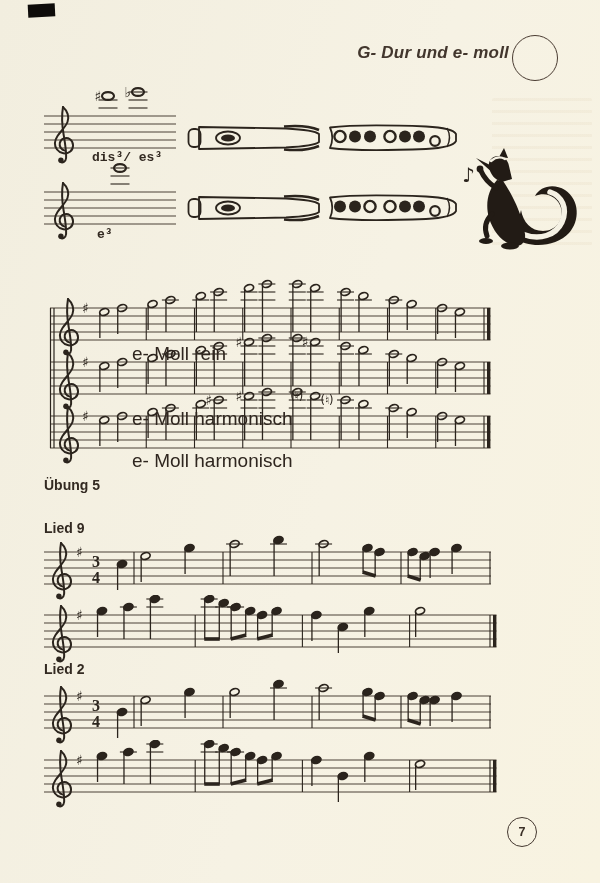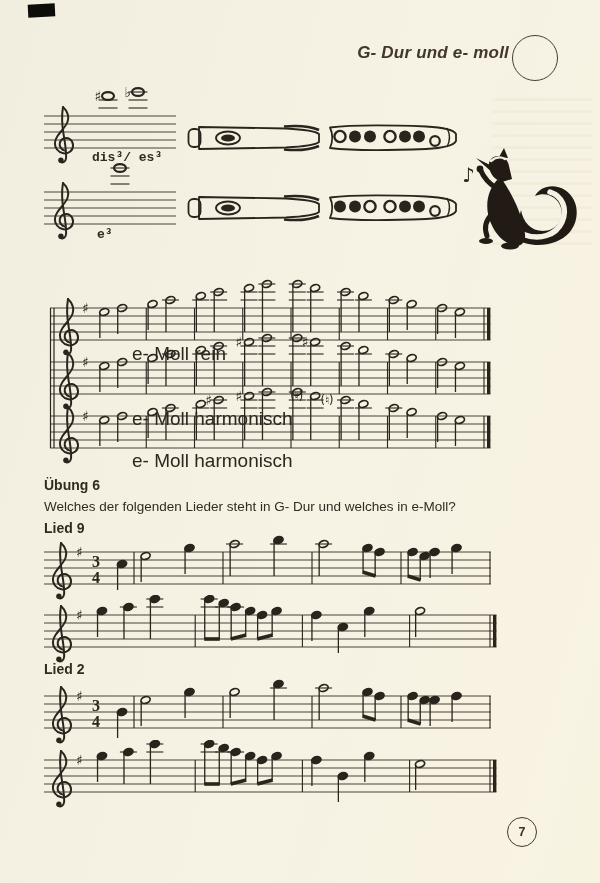--- a/index.html
+++ b/index.html
@@ -338,22 +338,21 @@
       <line x1="415.475" y1="151.2" x2="415.475" y2="176" stroke="#2b241d" stroke-width="1.3"></line>
       <line x1="444" y1="146" x2="444" y2="178" stroke="#2b241d" stroke-width="1.1"></line>
       <rect x="447" y="146" width="3.4" height="32" fill="#2b241d"></rect>
       <line x1="10.5" y1="38" x2="10.5" y2="178" stroke="#2b241d" stroke-width="1.2"></line>
       <line x1="14" y1="38" x2="14" y2="178" stroke="#2b241d" stroke-width="1.2"></line>
     </svg>
   <div class="abs scale-label" style="left:100px;top:343px">e- Moll rein</div>
   <div class="abs scale-label" style="left:100px;top:408px">e- Moll harmonisch</div>
   <div class="abs scale-label" style="left:100px;top:450px">e- Moll harmonisch</div>
 
-  <div class="abs heading" style="left:44px;top:477px">Übung 6</div>
-  <div class="abs body-text" style="left:44px;top:499px">Welches der folgenden Lieder steht in G- Dur und welches in e-Moll?</div>
+  <div class="abs heading" style="left:44px;top:477px">Übung 5</div>
 
   <div class="abs heading" style="left:44px;top:520px">Lied 9</div>
   <svg id="l1a" class="abs" style="left:40px;top:532px" width="470" height="68">
       <line x1="4" y1="20" x2="451" y2="20" stroke="#4a4036" stroke-width="1"></line>
       <line x1="4" y1="28" x2="451" y2="28" stroke="#4a4036" stroke-width="1"></line>
       <line x1="4" y1="36" x2="451" y2="36" stroke="#4a4036" stroke-width="1"></line>
       <line x1="4" y1="44" x2="451" y2="44" stroke="#4a4036" stroke-width="1"></line>
       <line x1="4" y1="52" x2="451" y2="52" stroke="#4a4036" stroke-width="1"></line>
       <g transform="translate(9 20)" fill="none" stroke="#2b241d" stroke-width="2" stroke-linecap="round">
         <path d="M12 -9 C16.5 -5 18.5 1 16.5 6 C14.5 11 9.5 15.5 6.5 20 C3.5 24.5 3 29.5 6 33.5 C9.2 37.8 15.5 38.8 19.3 35.6 C23 32.5 23 26 19 23.2 C15.3 20.6 9.8 22.4 8.8 27 C8 30.7 10.5 33.8 13.8 34.6"></path>

